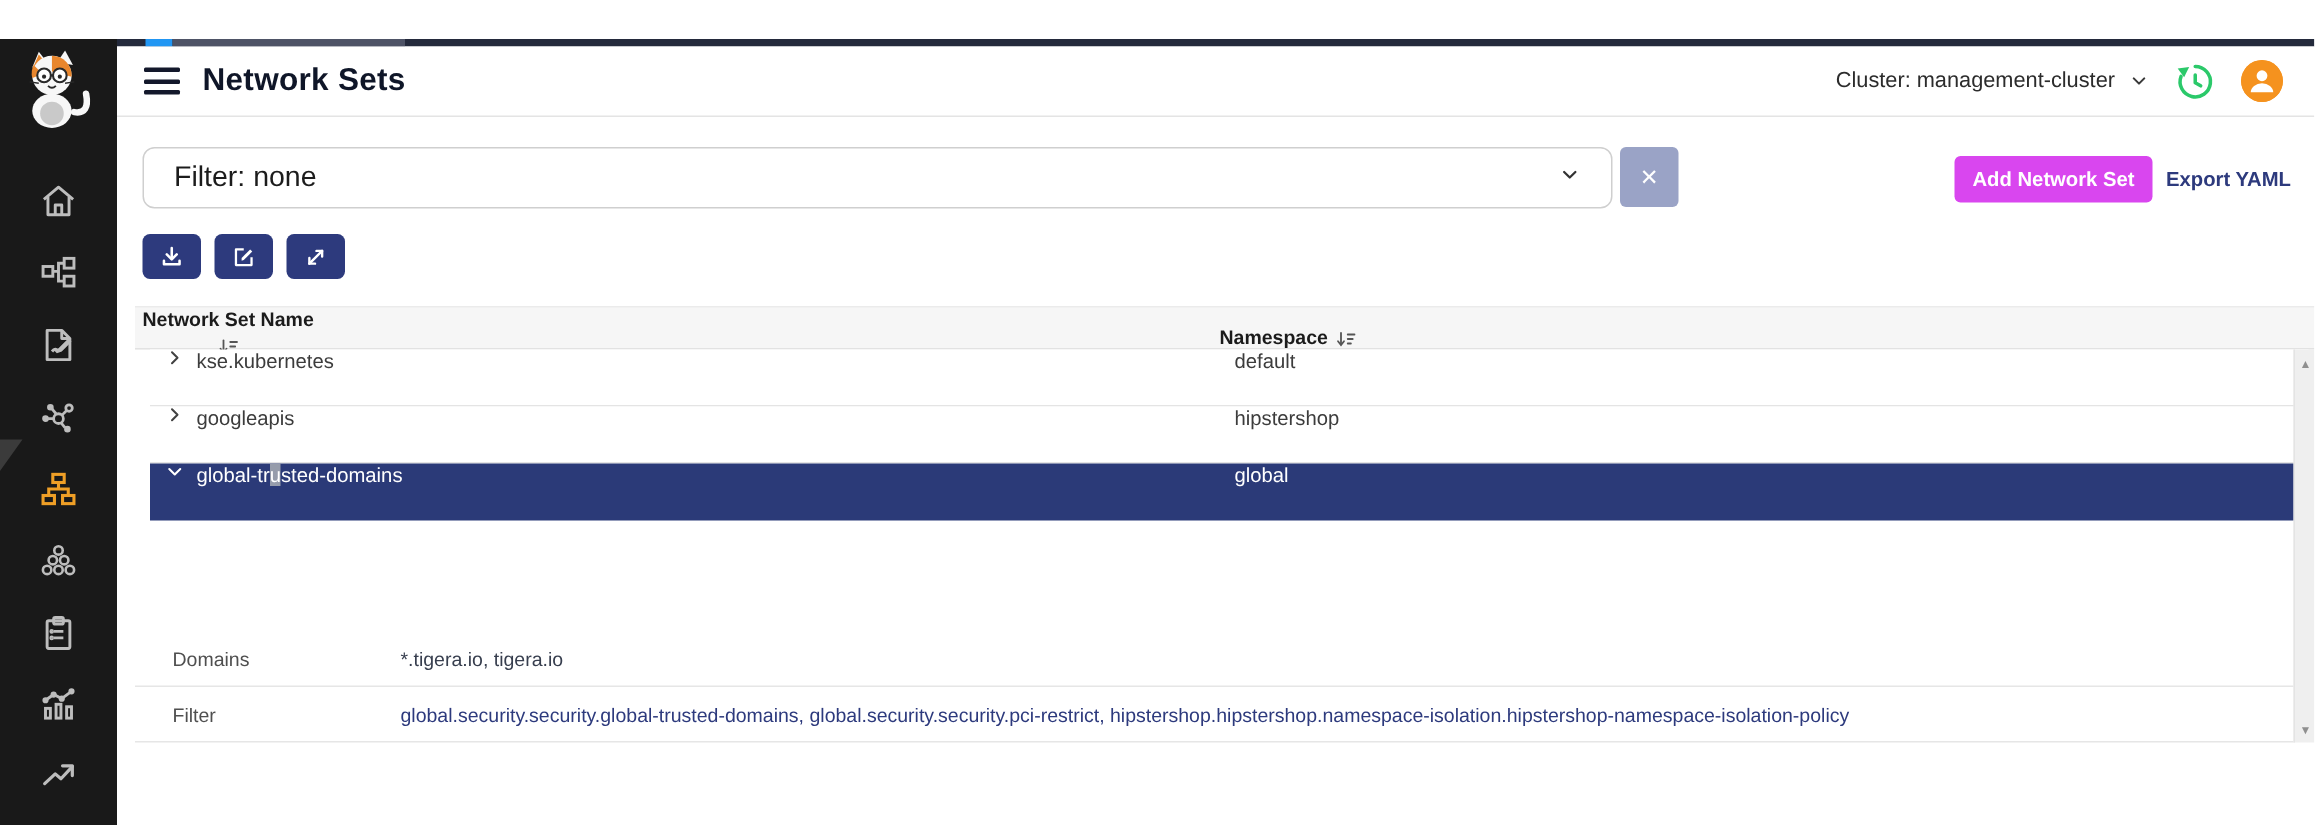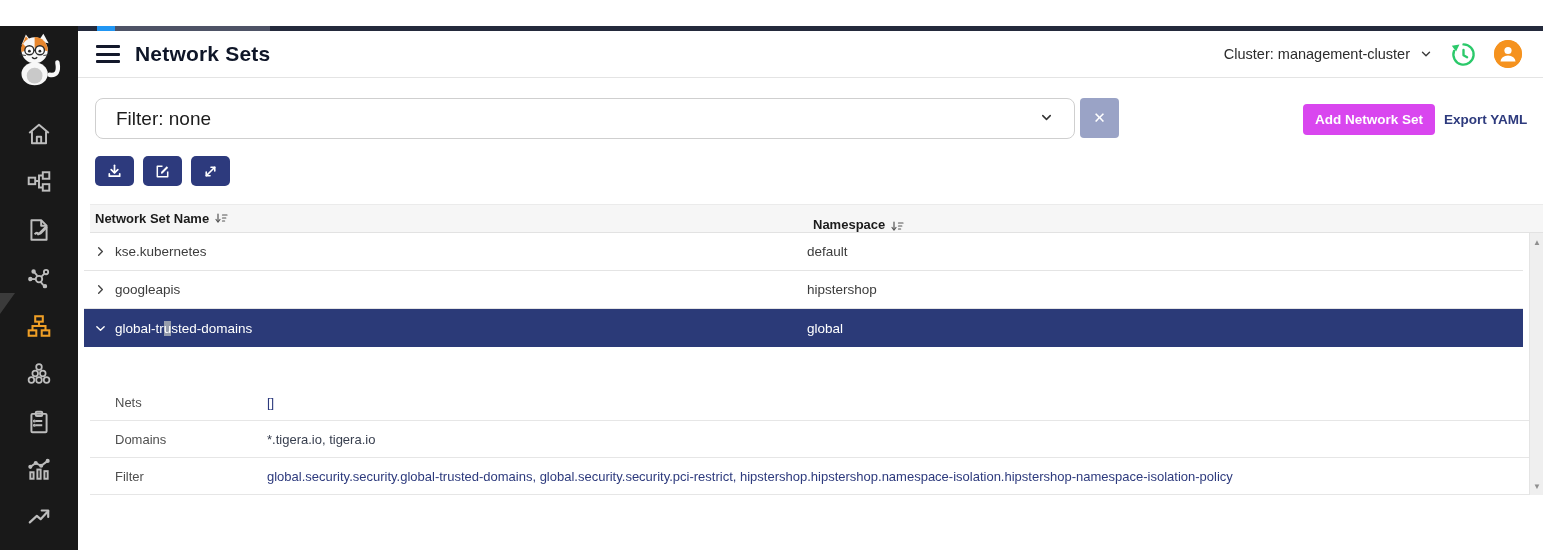--- a/index.html
+++ b/index.html
@@ -52,26 +52,26 @@
 
   
   .icon-btn{position:absolute;top:130px;width:39px;height:30px;background:#2d3a7d;border:none;
             border-radius:5px;color:#fff;display:flex;align-items:center;justify-content:center;cursor:pointer;}
   .icon-btn svg{width:17px;height:17px;display:block;}
 
   
   .thead{position:absolute;left:90px;top:178px;width:1453px;height:29px;background:#f6f6f6;
          border-top:1px solid #ebebeb;border-bottom:1px solid #e2e2e2;box-sizing:border-box;
          font-size:13px;font-weight:bold;color:#1b1b1b;}
-  .thead .col1{position:absolute;left:5px;top:0;height:27px;display:flex;align-items:center;gap:6px;cursor:pointer;}
+  .thead .col1{position:absolute;left:5px;top:0;height:27px;display:flex;align-items:center;gap:6px;cursor:pointer;flex-direction:column;}
   .thead .col2{position:absolute;left:723px;top:0;height:27px;display:flex;align-items:flex-end;gap:6px;cursor:pointer;}
   .sort-icon svg{width:13px;height:11px;display:block;color:#555;}
 
-  .trow{position:absolute;left:84px;width:1439px;height:38px;border-bottom:1px solid #e4e4e4;
-        box-sizing:border-box;display:flex;align-items:center;font-size:13.5px;color:#3c3c3c;
+  .trow{position:absolute;left:100px;width:1439px;height:38px;border-bottom:1px solid #e4e4e4;
+        box-sizing:border-box;display:flex;align-items:flex-start;font-size:13.5px;color:#3c3c3c;
         background:#fff;cursor:pointer;}
   .trow .chev{margin:0 9px 0 11px;color:#444;display:flex;}
   .trow .chev svg{width:11px;height:11px;}
   .trow .ns{position:absolute;left:723px;}
   .trow.selected{background:#2b3a78;color:#fff;border-bottom:none;}
   .trow.selected .chev{color:#fff;}
   .hl-u{background:#969cab;}
 
   .drow{position:absolute;left:90px;width:1439px;height:37px;border-bottom:1px solid #e6e6e6;
         box-sizing:border-box;display:flex;align-items:center;font-size:13px;background:#fff;}
@@ -333,24 +333,20 @@
   <div class="trow selected" style="top:283px">
     <span class="chev">
       <svg viewBox="0 0 24 24" fill="none" stroke="currentColor" stroke-width="3" stroke-linecap="round" stroke-linejoin="round">
           <path d="M4 8 l8 8 8-8"></path>
         </svg>
     </span>
     <span><span>global-tr</span><span class="hl-u">u</span><span>sted-domains</span></span>
     <span class="ns">global</span>
   </div>
 
-  <div class="drow" style="top:358px">
-    <span class="dlabel">Nets</span>
-    <span class="dvalue navy">[]</span>
-  </div>
   <div class="drow" style="top:395px">
     <span class="dlabel">Domains</span>
     <span class="dvalue">*.tigera.io, tigera.io</span>
   </div>
   <div class="drow" style="top:432px">
     <span class="dlabel">Filter</span>
     <span class="dvalue navy">global.security.security.global-trusted-domains, global.security.security.pci-restrict, hipstershop.hipstershop.namespace-isolation.hipstershop-namespace-isolation-policy</span>
   </div>
 
   <div class="vscroll">

